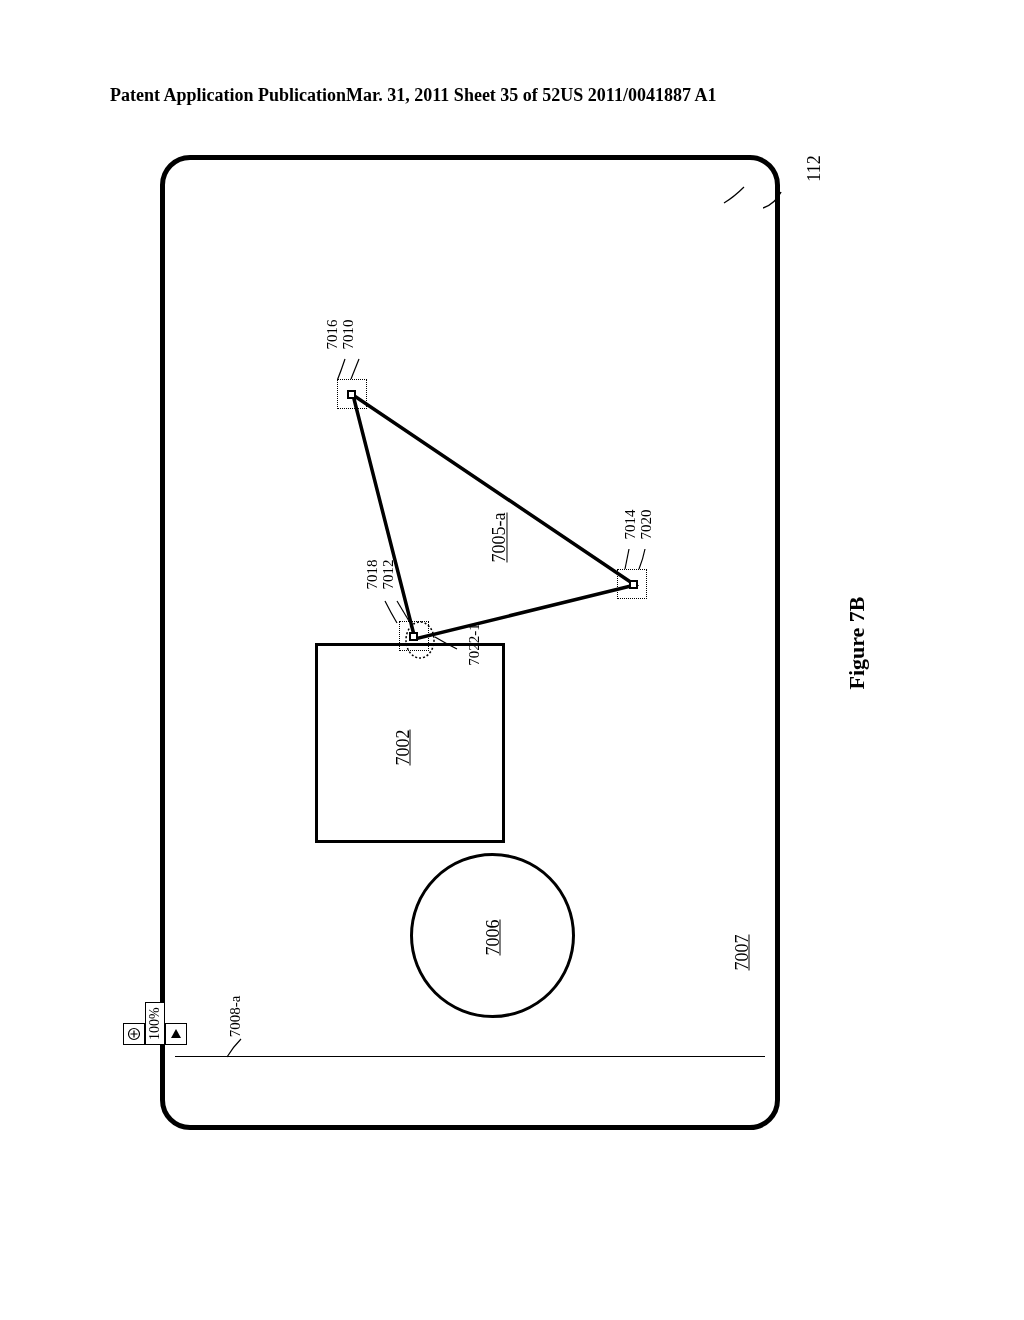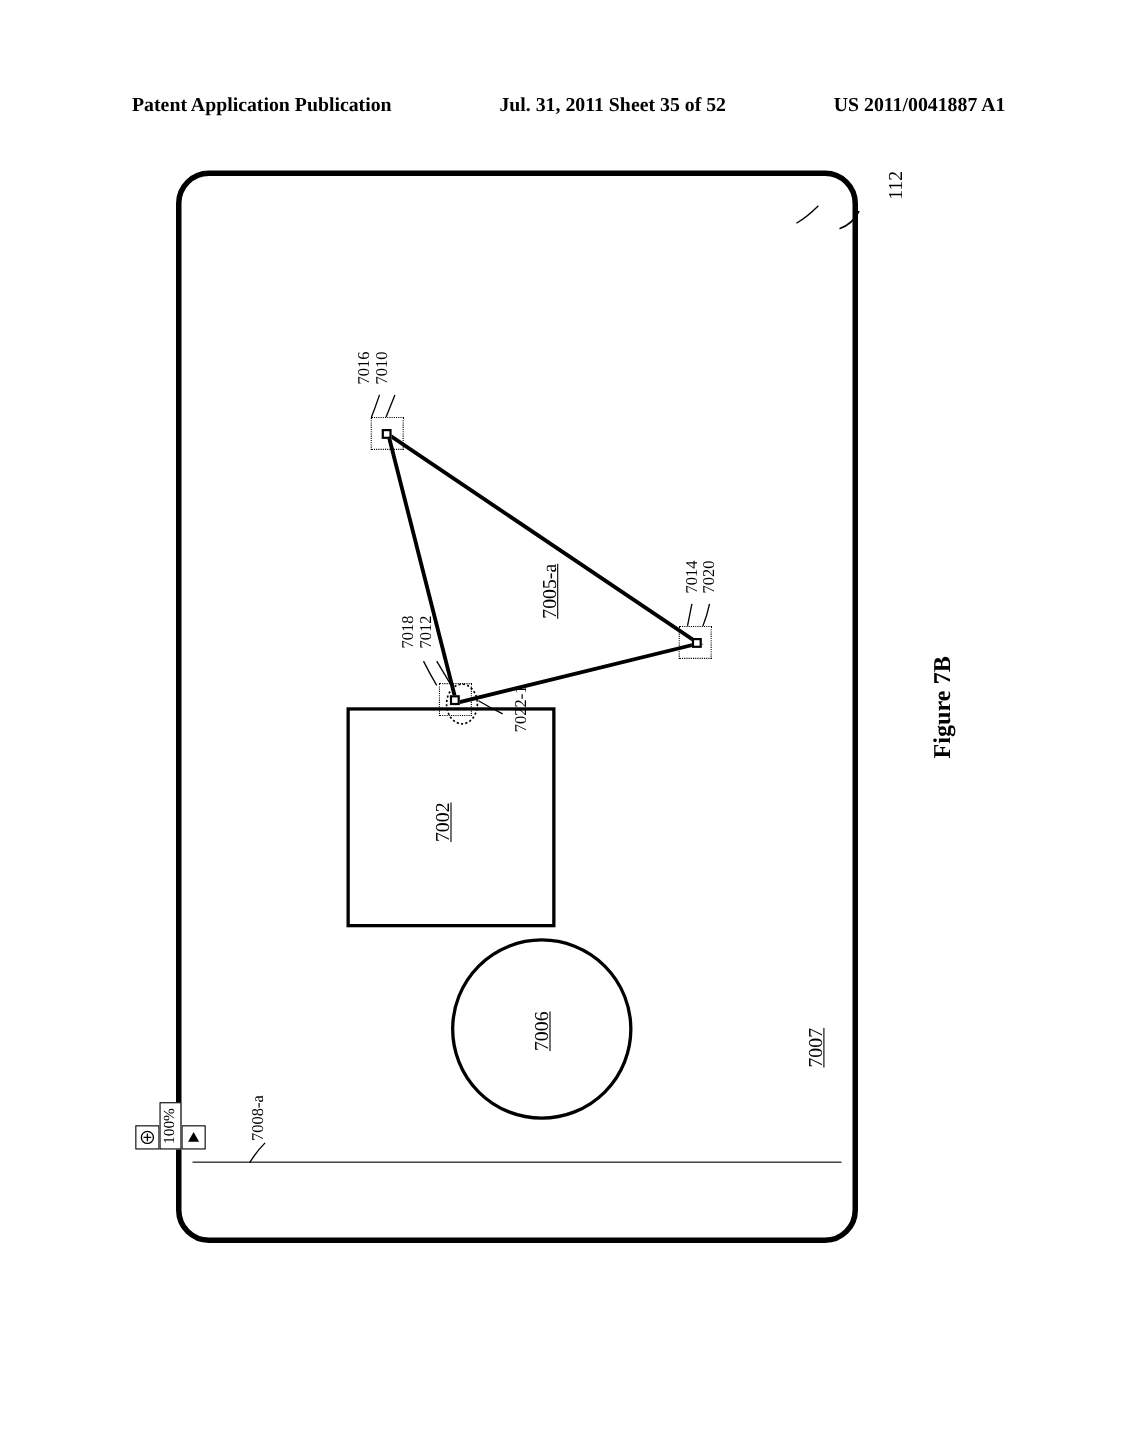--- a/index.html
+++ b/index.html
@@ -6,24 +6,24 @@
     body {
       width: 1024px;
       height: 1320px;
       background: #fff;
       font-family: "Times New Roman", serif;
       position: relative;
     }
     .header {
       position: absolute;
       top: 85px;
-      left: 120px;
+      left: 110px;
       right: 110px;
       display: flex;
-      justify-content: space-between;
+      justify-content: flex-start;
       font-size: 18px;
       font-weight: bold;
     }
     .figure-wrap {
       position: absolute;
       top: 140px;
       left: 120px;
       width: 790px;
       height: 1020px;
     }
@@ -139,21 +139,21 @@
       right: -52px;
       font-size: 18px;
       transform: rotate(-90deg);
     }
   </style>
 </head>
 <body>
 
 <div class="header">
   <span>Patent Application Publication</span>
-  <span>Jul. 31, 2011  Sheet 35 of 52</span>
+  <span>Mar. 31, 2011  Sheet 35 of 52</span>
   <span>US 2011/0041887 A1</span>
 </div>
 
 <div class="figure-wrap">
 
   <div class="device">
     <div class="label-112">112</div>
     <svg style="position:absolute;top:30px;right:-18px" width="30" height="20">
       <path d="M 0 18 Q 12 14 18 2" stroke="#000" stroke-width="1.5" fill="none"></path>
     </svg>

